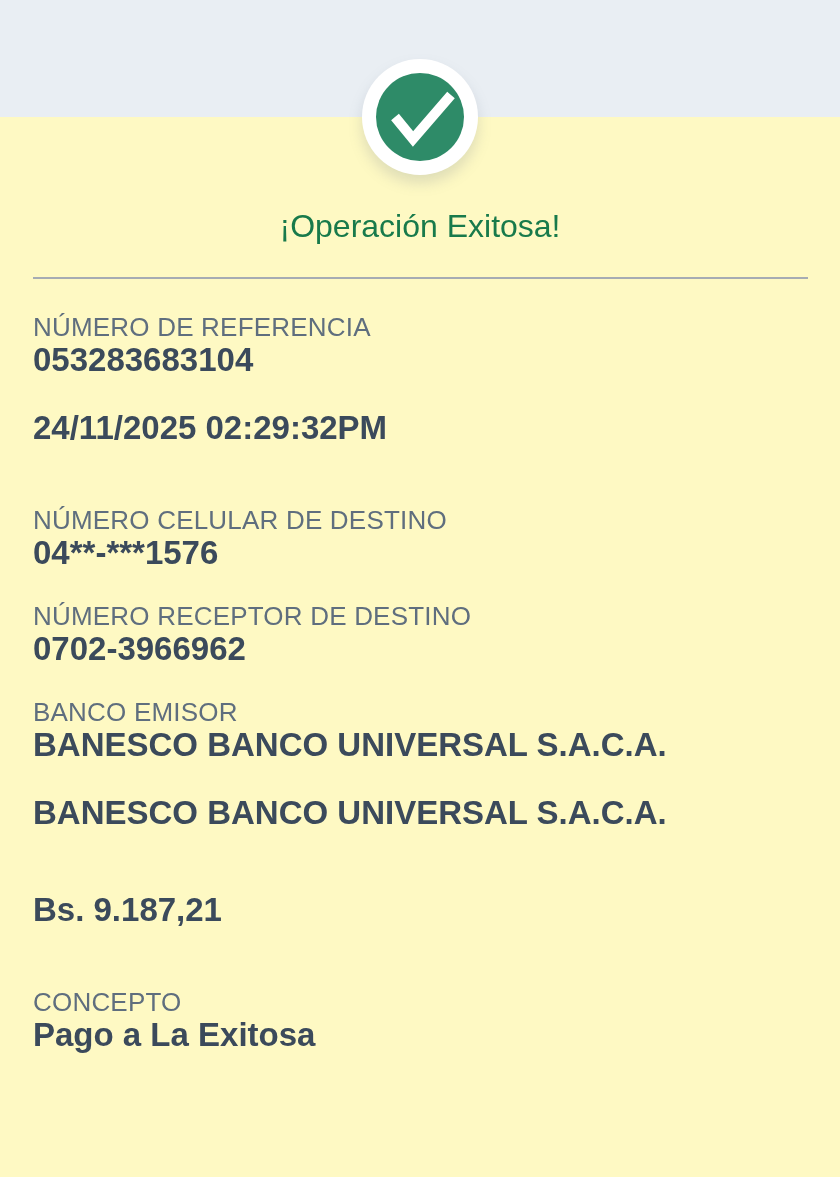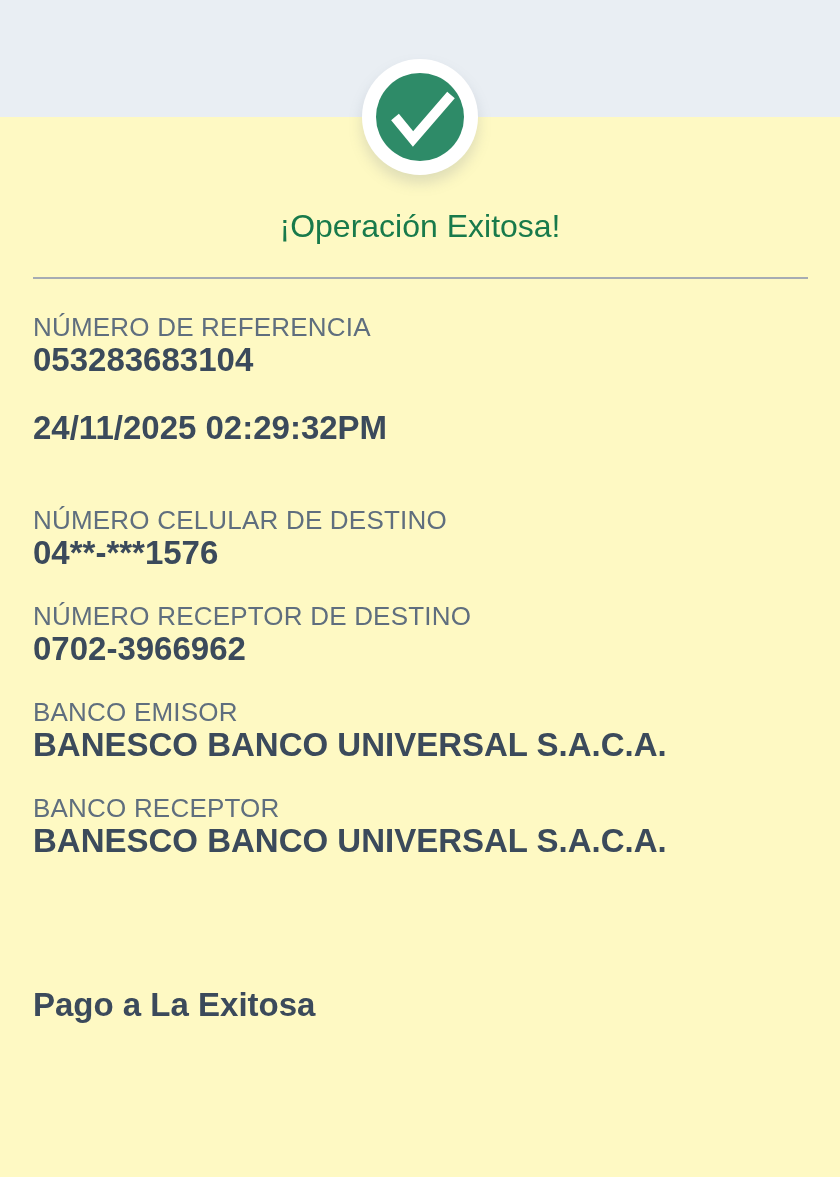--- a/index.html
+++ b/index.html
@@ -117,23 +117,24 @@
     </div>
     <div class="field">
       <div class="field-label">NÚMERO RECEPTOR DE DESTINO</div>
       <div class="field-value">0702-3966962</div>
     </div>
     <div class="field">
       <div class="field-label">BANCO EMISOR</div>
       <div class="field-value">BANESCO BANCO UNIVERSAL S.A.C.A.</div>
     </div>
     <div class="field">
-      <div class="field-label">BANCO RECEPTOR</div>
       <div class="field-value">BANESCO BANCO UNIVERSAL S.A.C.A.</div>
     </div>
     <div class="field">
+      <div class="field-value">Bs. 9.187,21</div>
     </div>
     <div class="field">
+      <div class="field-label">CONCEPTO</div>
       <div class="field-value">Pago a La Exitosa</div>
     </div>
   </div>
 
 </div>
 
 </body></html>

